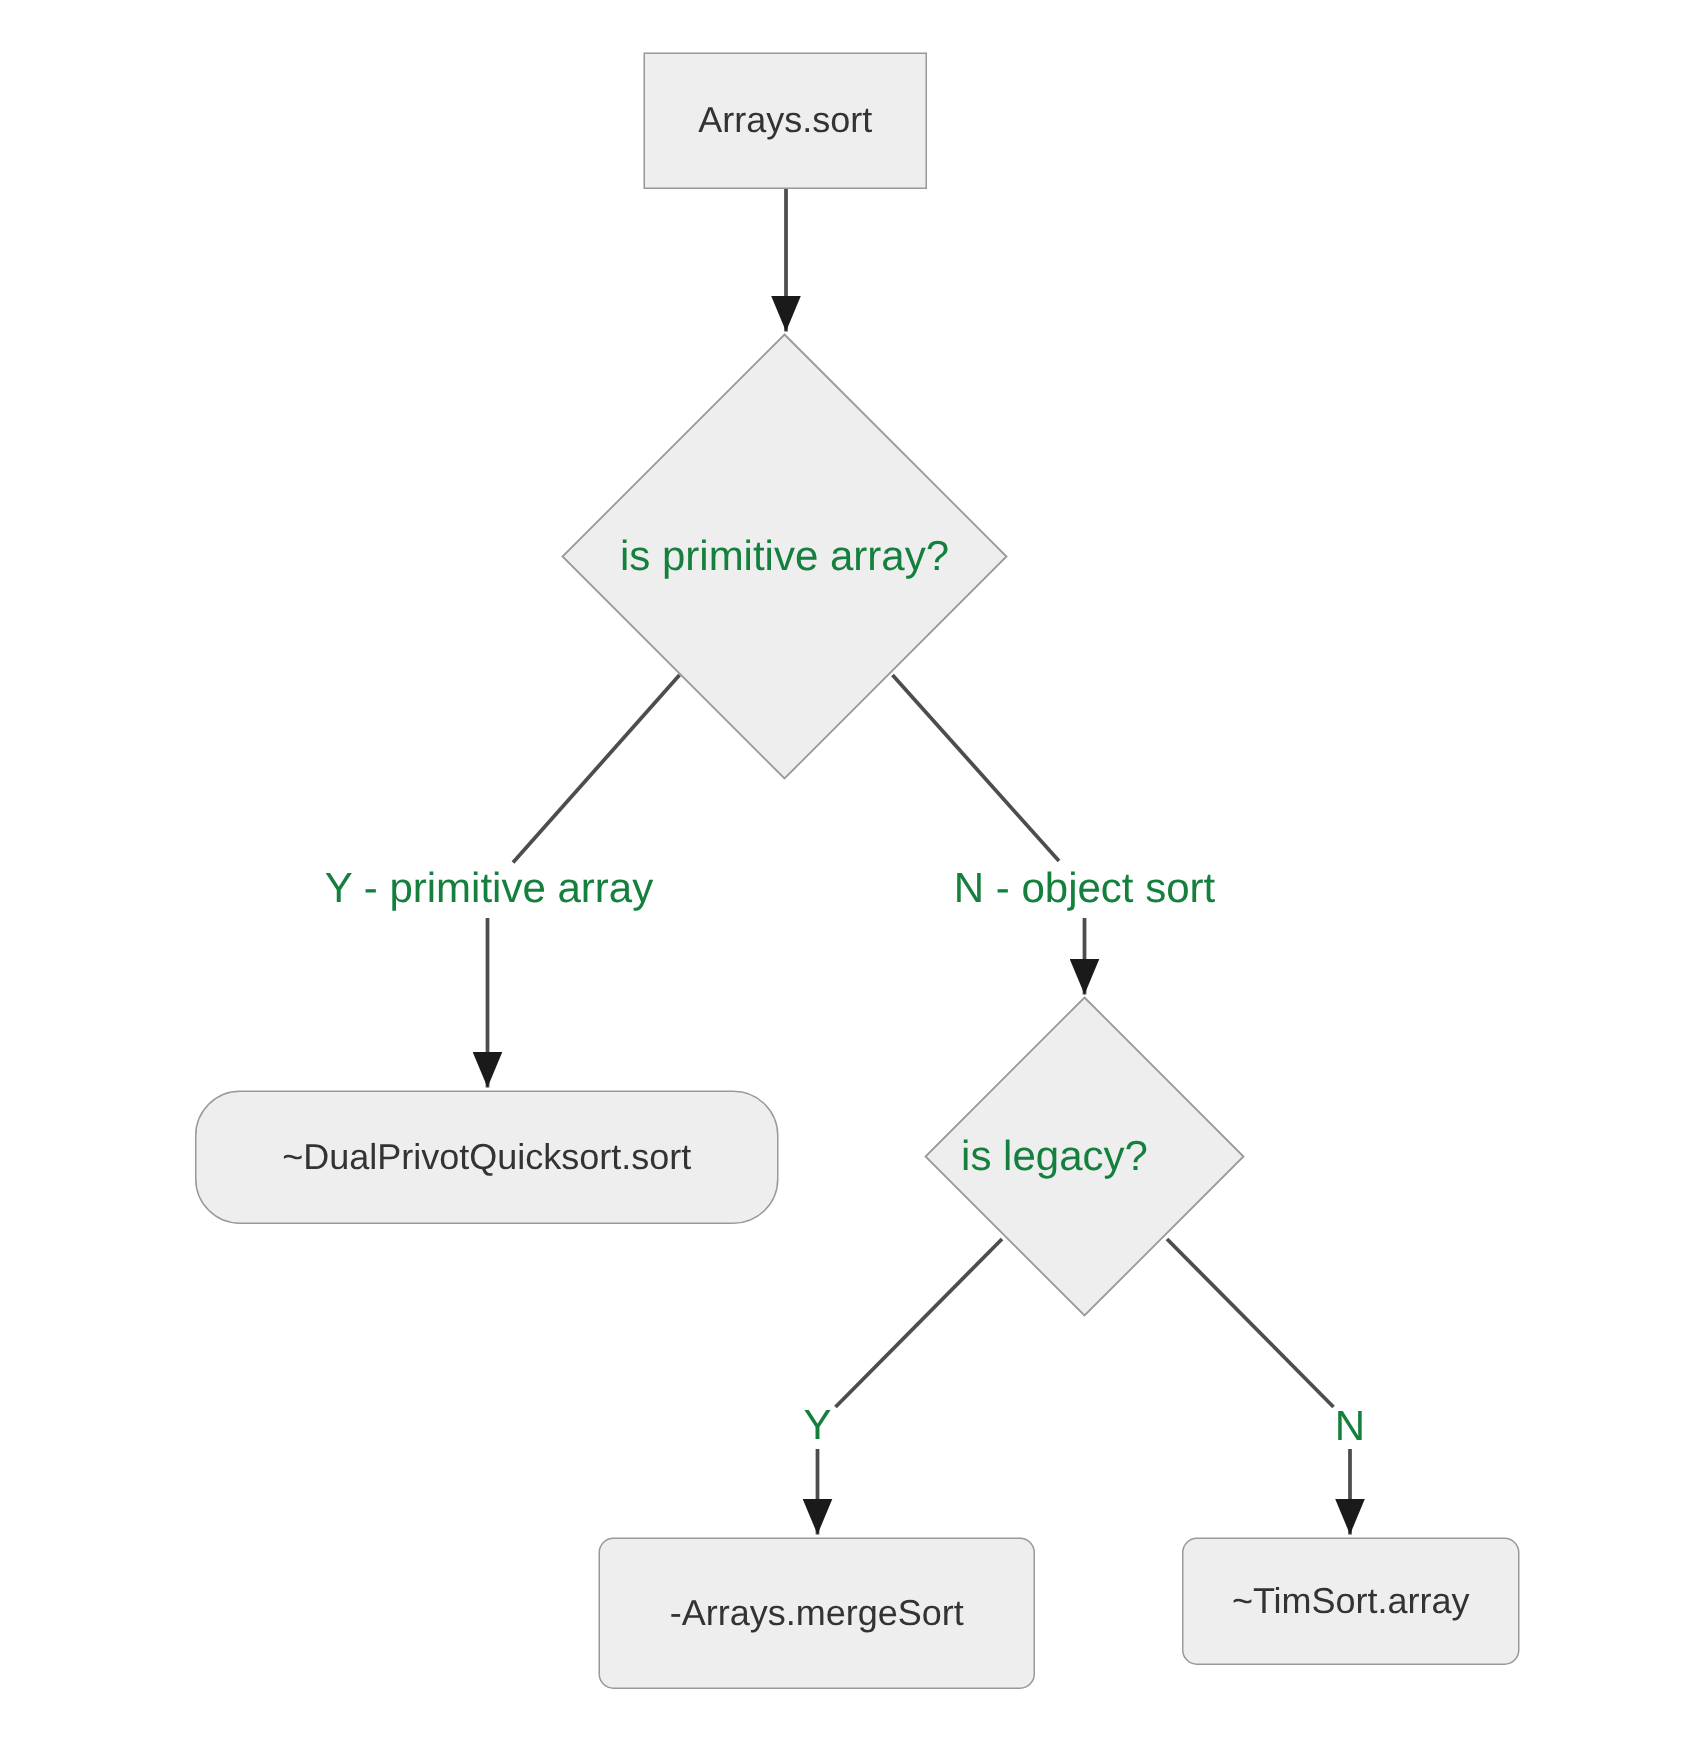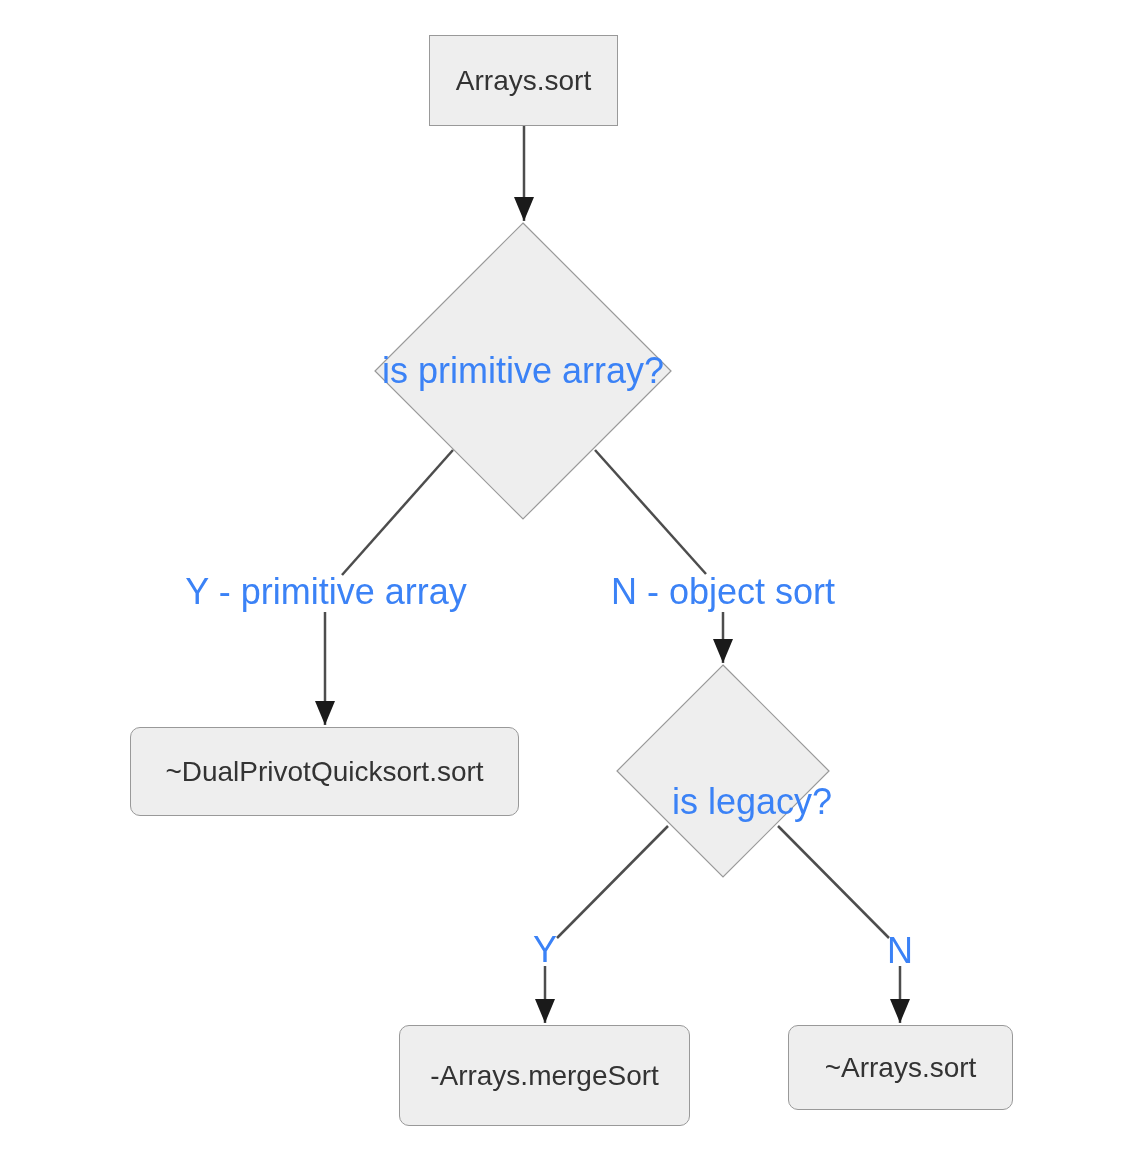--- a/index.html
+++ b/index.html
@@ -10,32 +10,32 @@
     position: relative;
     overflow: hidden;
   }
   .canvas { position: absolute; left: 0; top: 0; width: 1124px; height: 1166px; }
   svg.layer { position: absolute; left: 0; top: 0; }
   .node {
     position: absolute;
     background: #eeeeee;
     border: 1px solid #999999;
     color: #333333;
-    font-size: 28px;
+    font-size: 24px;
     display: flex;
     align-items: center;
     justify-content: center;
     box-sizing: border-box;
     white-space: nowrap;
   }
   .node.rounded { border-radius: 10px; }
   .diamond-label, .edge-label {
     position: absolute;
-    color: #3b82f6;
-    font-size: 36px;
+    color: #15803d;
+    font-size: 28px;
     text-align: center;
     white-space: nowrap;
     transform: translate(-50%, -50%);
   }
   .edge-line { stroke: #4d4d4d; stroke-width: 2.5; fill: none; }
   .diamond-shape { fill: #eeeeee; stroke: #999999; stroke-width: 1.2; }
 </style>
 </head>
 <body>
 
@@ -67,33 +67,33 @@
     <line class="edge-line" x1="900" y1="966" x2="900" y2="1023" marker-end="url(#arrowhead)"></line>
 
     <polygon class="diamond-shape" points="523,223 671,371 523,519 375,371"></polygon>
     <polygon class="diamond-shape" points="723,665 829,771 723,877 617,771"></polygon>
   </svg>
 
   <div class="node" style="left:429px; top:35px; width:189px; height:91px;">
     <span>Arrays.sort</span>
   </div>
 
-  <div class="node rounded" style="left:130px; top:727px; width:389px; height:89px;">
+  <div class="node rounded" style="left:130px; top:727px; width:389px; height:89px;border-radius:30px;">
     <span>~DualPrivotQuicksort.sort</span>
   </div>
 
   <div class="node rounded" style="left:399px; top:1025px; width:291px; height:101px;">
     <span>-Arrays.mergeSort</span>
   </div>
 
   <div class="node rounded" style="left:788px; top:1025px; width:225px; height:85px;">
-    <span>~Arrays.sort</span>
+    <span>~TimSort.array</span>
   </div>
 
   <div class="diamond-label" style="left:523px; top:371px;">is primitive array?</div>
-  <div class="diamond-label" style="left:752px; top:771px;margin-top:31px;">is legacy?</div>
+  <div class="diamond-label" style="left:703px; top:771px;">is legacy?</div>
 
   <div class="edge-label" style="left:326px; top:592px;">Y - primitive array</div>
   <div class="edge-label" style="left:723px; top:592px;">N - object sort</div>
   <div class="edge-label" style="left:545px; top:950px;">Y</div>
   <div class="edge-label" style="left:900px; top:951px;">N</div>
 
 </div>
 
 </body></html>

